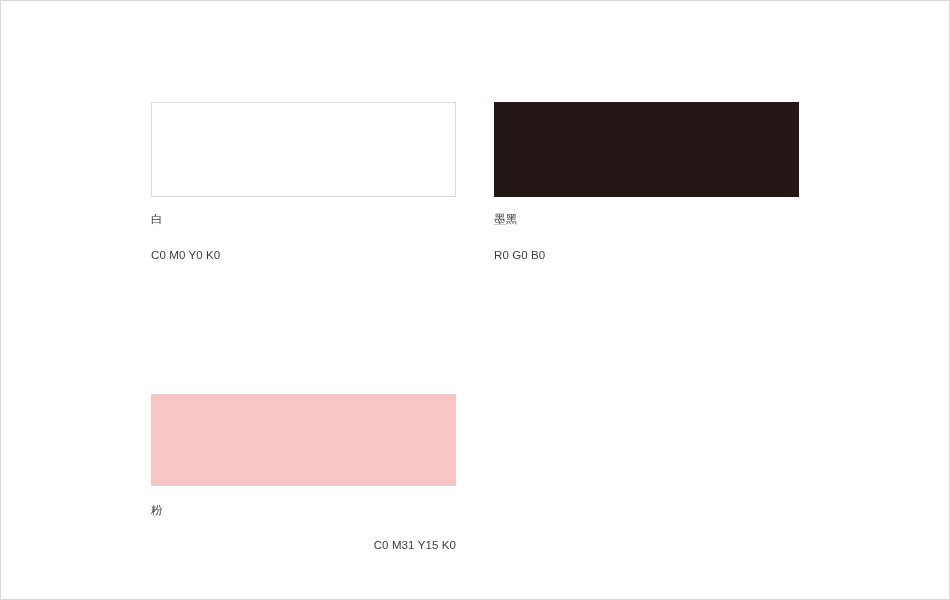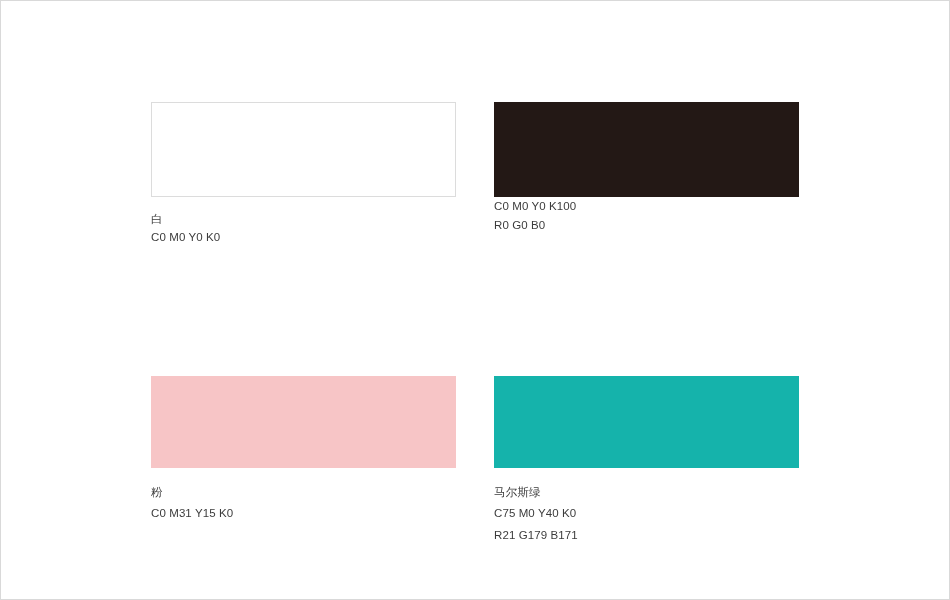--- a/index.html
+++ b/index.html
@@ -54,62 +54,56 @@
     letter-spacing: 0.2px;
   }
   .swatch-values {
     font-size: 11.5px;
     color: #3c3c3c;
     line-height: 1.62;
     letter-spacing: 0.1px;
     white-space: pre;
   }
   .row-top .swatch-name { margin-top: 14px; }
-  .row-top .swatch-values { }
+  .row-top .swatch-values { margin-top: 18px; }
   .row-bottom .swatch-name { margin-top: 16px; }
-  .row-bottom .swatch-values { margin-top: 3px; }
+  .row-bottom .swatch-values { margin-top: 17px; text-align: right; }
 
   .row-gap { height: 130px; }
 </style>
 </head>
 <body>
 
 <div class="page">
 
   <div class="palette-grid">
 
     <div class="swatch-row row-top">
 
       <div class="swatch-cell">
         <div class="swatch-chip chip-white"></div>
         <div class="swatch-name">白</div>
         <div class="swatch-values">C0 M0 Y0 K0</div>
       </div>
 
       <div class="swatch-cell">
         <div class="swatch-chip chip-black"></div>
-        <div class="swatch-values">C0 M0 Y0 K100</div>
+        <div class="swatch-name">墨黑</div>
         <div class="swatch-values">R0 G0 B0</div>
       </div>
 
     </div>
 
     <div class="row-gap"></div>
 
     <div class="swatch-row row-bottom">
 
       <div class="swatch-cell">
         <div class="swatch-chip chip-pink"></div>
         <div class="swatch-name">粉</div>
         <div class="swatch-values">C0 M31 Y15 K0</div>
       </div>
 
-      <div class="swatch-cell">
-        <div class="swatch-chip chip-green"></div>
-        <div class="swatch-name">马尔斯绿</div>
-        <div class="swatch-values">C75 M0 Y40 K0</div>
-        <div class="swatch-values">R21 G179 B171</div>
-      </div>
 
     </div>
 
   </div>
 </div>
 
 </body></html>

